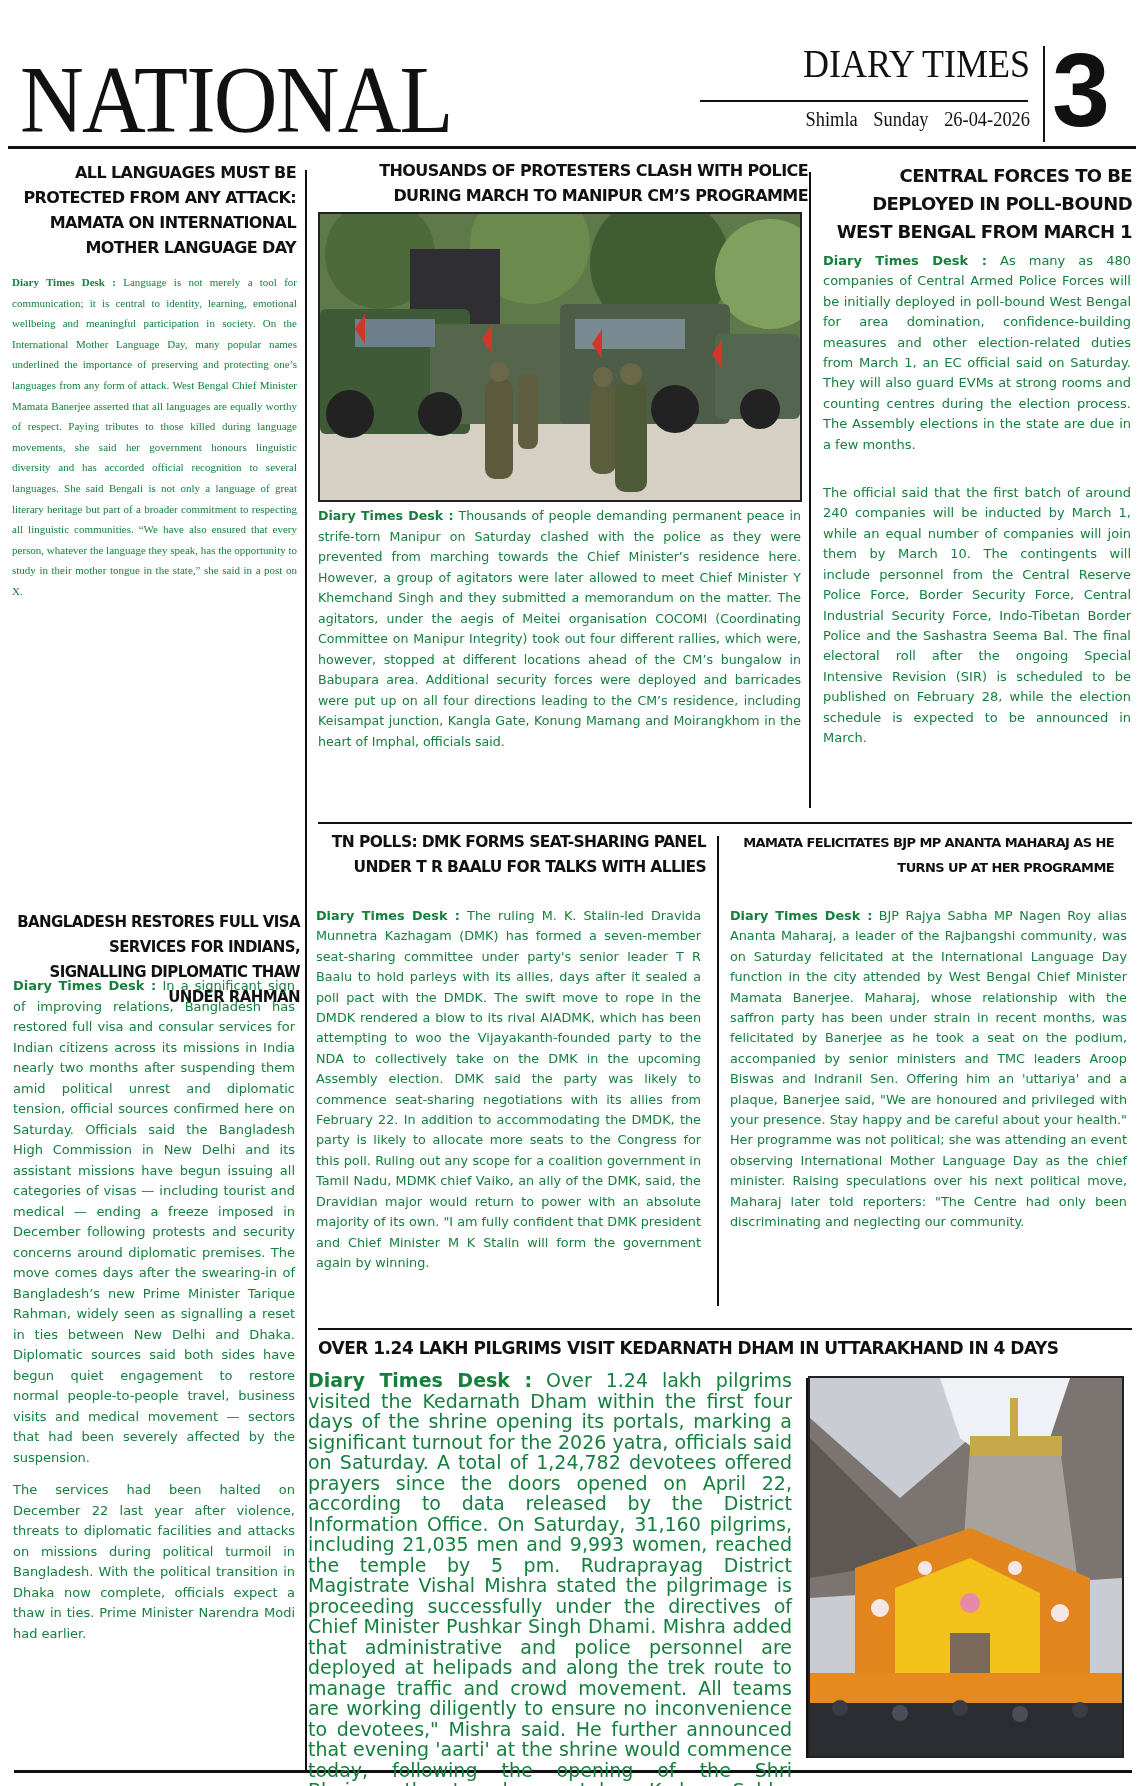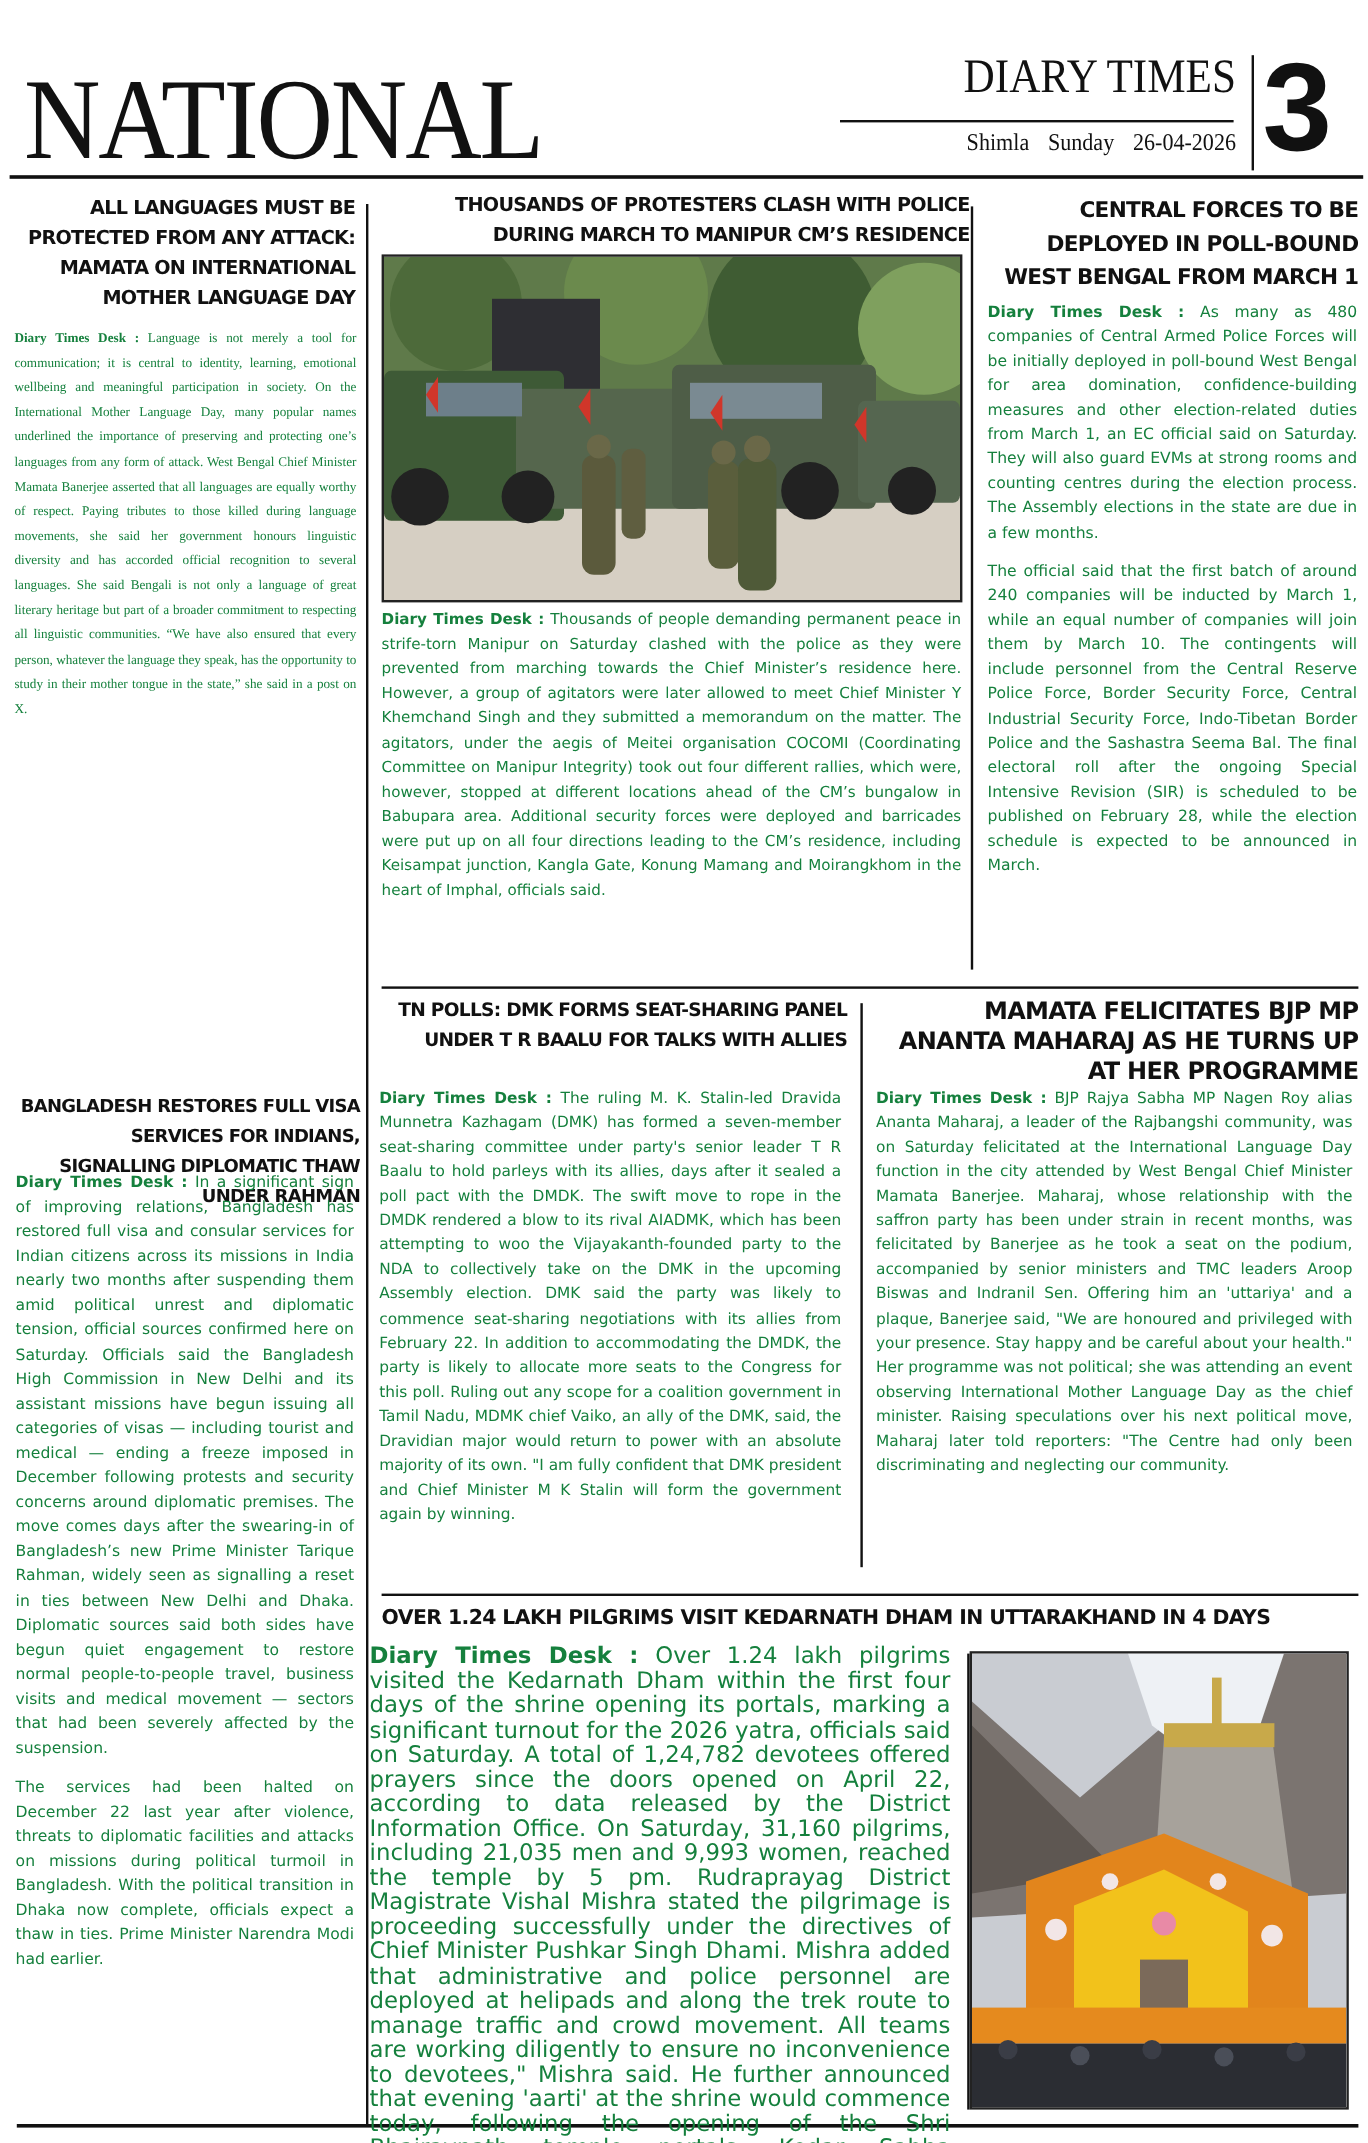--- a/index.html
+++ b/index.html
@@ -19,40 +19,40 @@
 
   .hrule { background: #111; height: 3px; }
 
   
   .vline { width: 2px; background: #111; }
 
   
   .headline { font-family: "DejaVu Sans", sans-serif; font-weight: 700; text-align: right; color: #111; letter-spacing: -0.6px; }
   .body { font-family: "DejaVu Sans", sans-serif; text-align: justify; color: #15803d; }
   .body b { font-weight: 700; }
-  .body p + p { margin-top: 12px; }
+  .body p + p { margin-top: 28px; }
 
   #a1-head { left: 14px; top: 160px; width: 282px; font-size: 16px; line-height: 25px; }
   #a1-body { left: 12px; top: 272px; width: 285px; font-size: 11px; line-height: 20.6px; font-family: Liberation Serif, serif; }
 
   #a2-head { left: 10px; top: 870px; width: 290px; font-size: 15px; line-height: 25px; margin-top: 40px; }
   #a2-body { left: 13px; top: 976px; width: 282px; font-size: 13px; line-height: 20.5px; }
 
   #a3-head { left: 318px; top: 158px; width: 490px; font-size: 16px; line-height: 25px; }
   .photo { border: 2px solid #222; overflow: hidden; }
   #a3-photo { left: 318px; top: 212px; width: 484px; height: 290px; }
   #a3-body { left: 318px; top: 506px; width: 483px; font-size: 12.6px; line-height: 20.5px; }
 
   #a4-head { left: 820px; top: 162px; width: 312px; font-size: 18px; line-height: 28px; }
   #a4-body { left: 823px; top: 251px; width: 308px; font-size: 13px; line-height: 20.4px; }
 
   #a5-head { left: 316px; top: 830px; width: 390px; font-size: 15.5px; line-height: 25px; }
   #a5-body { left: 316px; top: 906px; width: 385px; font-size: 12.8px; line-height: 20.4px; }
 
-  #a6-head { left: 727px; top: 830px; width: 405px; font-size: 20px; line-height: 25px; }
+  #a6-head { left: 709px; top: 830px; width: 405px; font-size: 13px; line-height: 25px; }
   #a6-body { left: 730px; top: 906px; width: 397px; font-size: 12.8px; line-height: 20.4px; }
 
   #a7-head { left: 318px; top: 1336px; width: 810px; font-size: 17px; line-height: 24px; text-align: left; letter-spacing: -0.5px; white-space: nowrap; }
   #a7-body { left: 308px; top: 1370px; width: 484px; font-size: 19px; line-height: 20.5px; }
   #a7-photo { left: 808px; top: 1376px; width: 316px; height: 382px; }
 
   svg { display: block; }
 </style>
 </head>
 <body>
@@ -88,21 +88,21 @@
 
 <article>
   <h2 id="a2-head" class="abs headline">BANGLADESH RESTORES FULL VISA SERVICES FOR INDIANS, SIGNALLING DIPLOMATIC THAW UNDER RAHMAN</h2>
   <div id="a2-body" class="abs body">
     <p><b>Diary Times Desk :</b> <span>In a significant sign of improving relations, Bangladesh has restored full visa and consular services for Indian citizens across its missions in India nearly two months after suspending them amid political unrest and diplomatic tension, official sources confirmed here on Saturday. Officials said the Bangladesh High Commission in New Delhi and its assistant missions have begun issuing all categories of visas — including tourist and medical — ending a freeze imposed in December following protests and security concerns around diplomatic premises. The move comes days after the swearing-in of Bangladesh’s new Prime Minister Tarique Rahman, widely seen as signalling a reset in ties between New Delhi and Dhaka. Diplomatic sources said both sides have begun quiet engagement to restore normal people-to-people travel, business visits and medical movement — sectors that had been severely affected by the suspension.</span></p>
     <p style="margin-top:12px">The services had been halted on December 22 last year after violence, threats to diplomatic facilities and attacks on missions during political turmoil in Bangladesh. With the political transition in Dhaka now complete, officials expect a thaw in ties. Prime Minister Narendra Modi had earlier.</p>
   </div>
 </article>
 
 <article>
-  <h2 id="a3-head" class="abs headline">THOUSANDS OF PROTESTERS CLASH WITH POLICE DURING MARCH TO MANIPUR CM’S RESIDENCE</h2>
+  <h2 id="a3-head" class="abs headline">THOUSANDS OF PROTESTERS CLASH WITH POLICE DURING MARCH TO MANIPUR CM’S PROGRAMME</h2>
   <div id="a3-photo" class="abs photo" title="Armoured security vehicles and armed personnel deployed on a road">
     <svg width="480" height="286" viewBox="0 0 480 286">
       <rect width="480" height="286" fill="#9fb4a6"></rect>
 
       <rect x="0" y="0" width="480" height="140" fill="#5f7a4a"></rect>
       <circle cx="60" cy="40" r="55" fill="#4d6a3a"></circle>
       <circle cx="210" cy="30" r="60" fill="#6b8a4d"></circle>
       <circle cx="340" cy="50" r="70" fill="#3f5c33"></circle>
       <circle cx="450" cy="60" r="55" fill="#7fa05e"></circle>
       <rect x="90" y="35" width="90" height="80" fill="#2e2e33"></rect>

